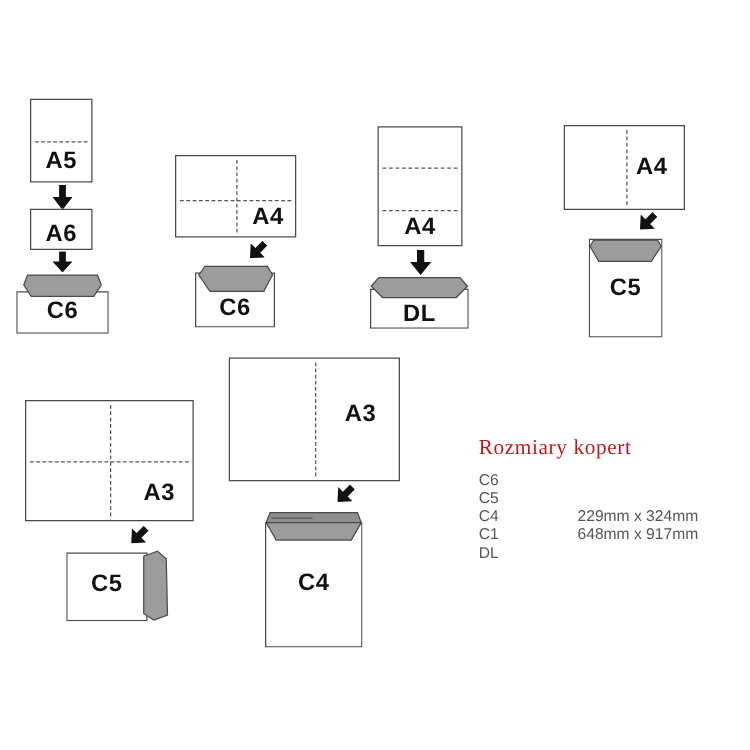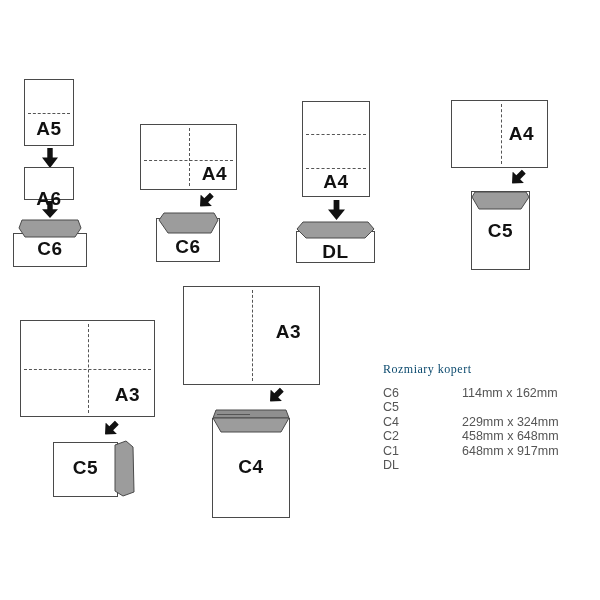--- a/index.html
+++ b/index.html
@@ -12,39 +12,39 @@
           font-family:"Liberation Sans",sans-serif;}
   .plabel.center-x{left:0;right:0;text-align:center;}
   .env{position:absolute;}
   .env svg{position:absolute;left:0;top:0;display:block;}
   .elabel{position:absolute;font-weight:bold;font-size:19px;color:#111;letter-spacing:.5px;
           text-align:center;}
   .arrow{position:absolute;background:#111;
          clip-path:polygon(33% 0%,67% 0%,67% 48%,100% 48%,50% 100%,0% 48%,33% 48%);}
   .arrow.diag{transform:rotate(45deg);}
   .size-table{position:absolute;left:383px;top:347px;width:200px;}
-  .size-title{font-family:"Liberation Serif",serif;font-size:12px;color:#0c4a6e;
-              margin:15px 0 9px 0;letter-spacing:.5px;}
+  .size-title{font-family:"Liberation Serif",serif;font-size:17px;color:#b91c1c;
+              margin:1px 0 9px 0;letter-spacing:.5px;}
   .size-row{display:flex;font-size:12.5px;line-height:14.4px;color:#555;}
   .size-row .code{width:79px;}
   .size-row .dims{flex:1;}
 </style>
 </head>
 <body>
 
 <div class="stage">
 
   <div>
     <div class="paper" style="left:24px;top:79px;width:50px;height:67px">
       <div class="dash-h" style="top:33px"></div>
       <span class="plabel center-x" style="bottom:5px">A5</span>
     </div>
     <div class="arrow" style="left:42px;top:148px;width:16px;height:20px"></div>
     <div class="paper" style="left:24px;top:167px;width:50px;height:33px">
-      <span class="plabel center-x" style="top:20px">A6</span>
+      <span class="plabel center-x" style="top:9px">A6</span>
     </div>
     <div class="arrow" style="left:42px;top:201px;width:16px;height:17px"></div>
     <div class="env" style="left:13px;top:219px;width:74px;height:48px">
       <svg width="74" height="48">
         <rect x="0.5" y="14.5" width="73" height="33" fill="#ffffff" stroke="#4a4a4a"></rect>
         <polygon points="9,1 65,1 68,9 62,18 12,18 6,9" fill="#9c9c9c" stroke="#4a4a4a"></polygon>
       </svg>
       <span class="elabel" style="left:0;right:0;top:19px">C6</span>
     </div>
   </div>
@@ -126,32 +126,27 @@
         <line x1="5" y1="6.5" x2="38" y2="6.5" stroke="#555555"></line>
       </svg>
       <span class="elabel" style="left:0;right:0;top:48px">C4</span>
     </div>
   </div>
 
   <div class="size-table">
     <div class="size-title">Rozmiary kopert</div>
     <div class="size-row">
       <span class="code">C6</span>
-      <span class="dims">114mm x 162mm</span>
     </div>
     <div class="size-row">
       <span class="code">C5</span>
     </div>
     <div class="size-row">
       <span class="code">C4</span>
       <span class="dims">229mm x 324mm</span>
-    </div>
-    <div class="size-row">
-      <span class="code">C2</span>
-      <span class="dims">458mm x 648mm</span>
     </div>
     <div class="size-row">
       <span class="code">C1</span>
       <span class="dims">648mm x 917mm</span>
     </div>
     <div class="size-row">
       <span class="code">DL</span>
     </div>
   </div>
 

